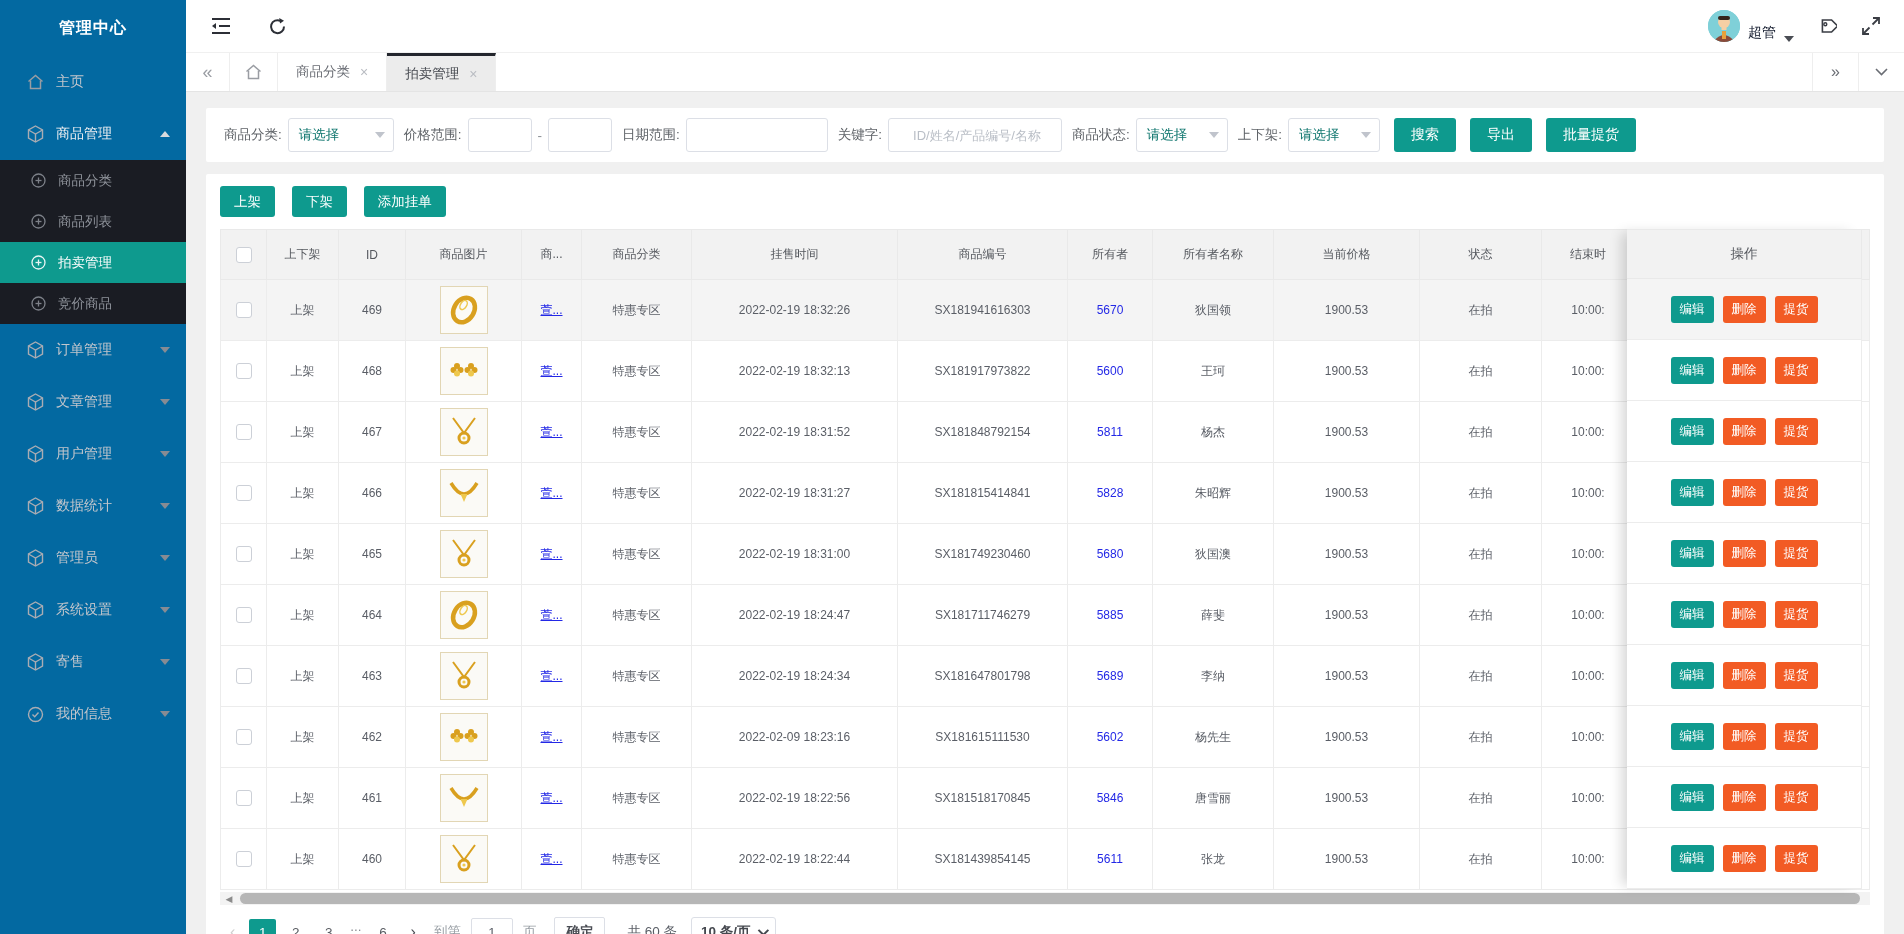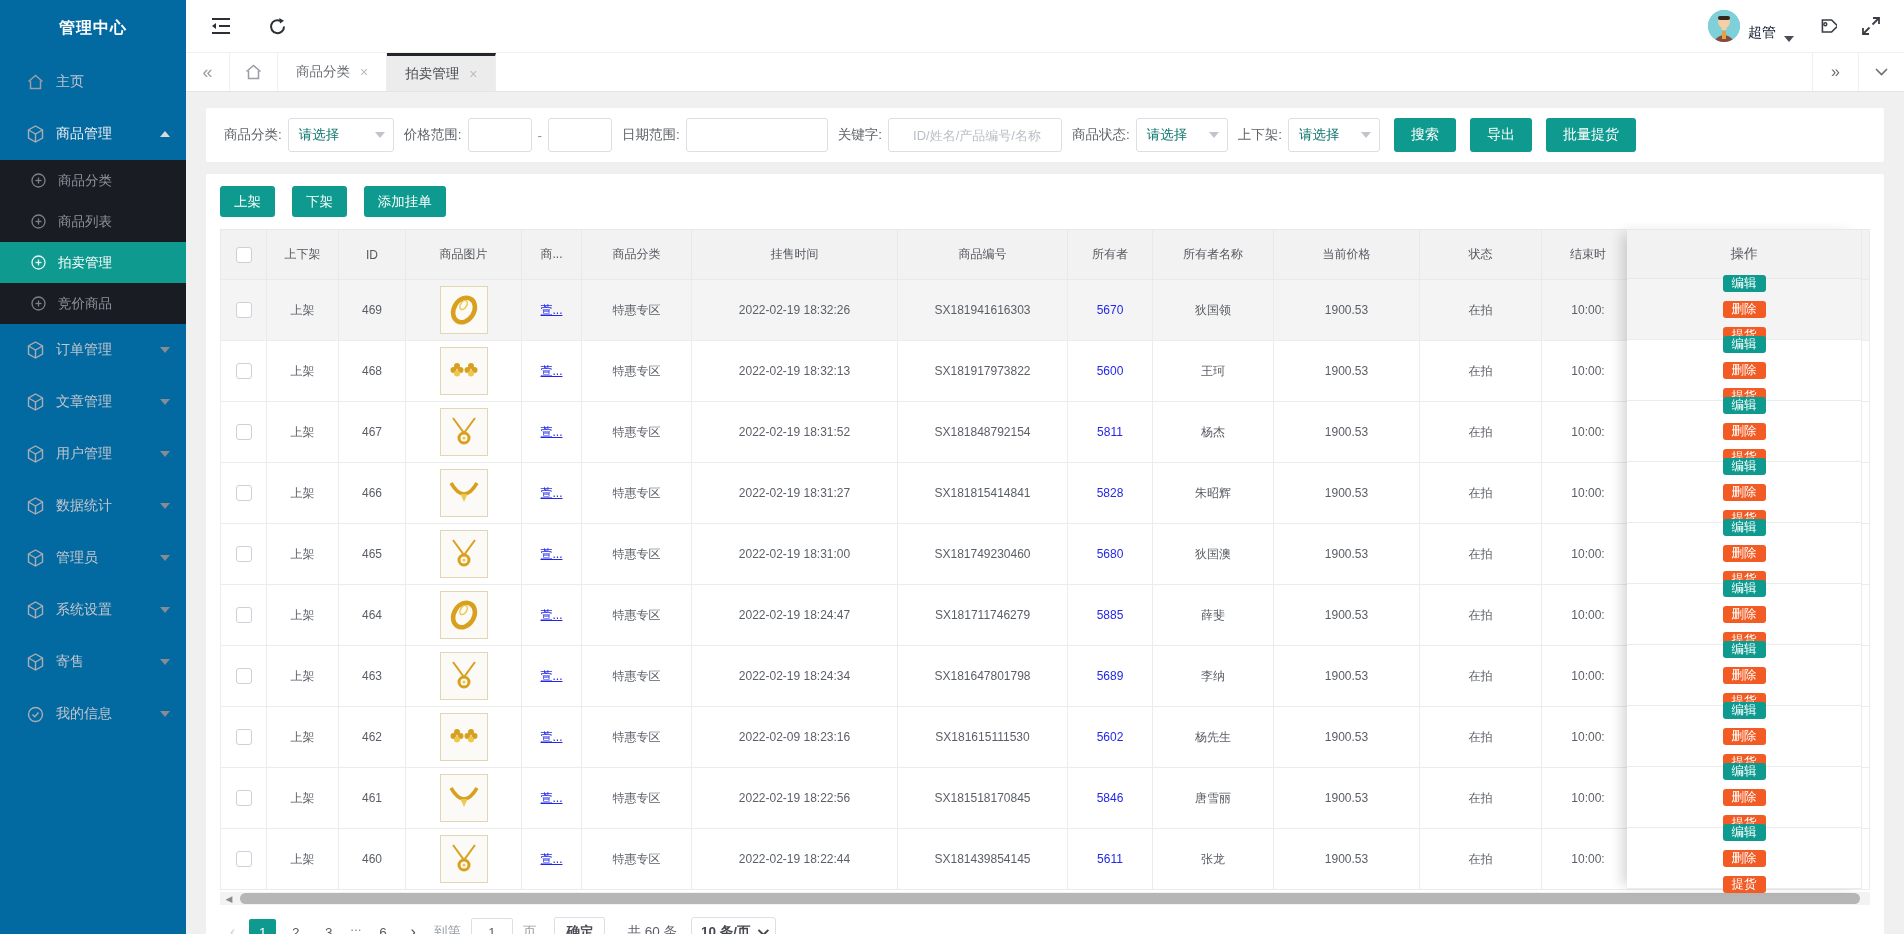--- a/index.html
+++ b/index.html
@@ -65,21 +65,21 @@
   td { height:61px; border:1px solid #ececec; text-align:center; overflow:hidden; white-space:nowrap; }
   tr.hl td { background:#f4f4f4; }
   .col-end { padding-right:235px; }
   .checkbox { display:inline-block; width:16px; height:16px; border:1px solid #ccd0d7; border-radius:3px; background:#fff; vertical-align:middle; cursor:pointer; }
   a.name-link { color:#2328e6; text-decoration:underline; cursor:pointer; }
   a.owner-link { color:#2328e6; text-decoration:none; cursor:pointer; }
   .thumb { display:inline-flex; align-items:center; justify-content:center; width:48px; height:48px; background:#fbfaf6; border:1px solid #e2d6b4; vertical-align:middle; }
 
   .fixed-col { position:absolute; top:0; right:8px; width:235px; background:#fff; box-shadow:-9px 0 12px -4px rgba(0,0,0,0.16); z-index:3; }
   .fc-header { height:50px; background:#f2f2f2; border:1px solid #e9e9e9; border-left:none; display:flex; align-items:center; justify-content:center; color:#55585e; font-size:13.5px; }
-  .fc-row { height:61px; border-bottom:1px solid #ececec; border-right:1px solid #ececec; display:flex; align-items:center; justify-content:center; gap:9px; background:#fff;flex-direction:column; }
+  .fc-row { height:61px; border-bottom:1px solid #ececec; border-right:1px solid #ececec; display:flex; align-items:center; justify-content:center; gap:9px; background:#fff; }
   .fc-row.hl { background:#f4f4f4; }
   .btn-mini { height:27px; border:none; border-radius:3px; color:#fff; font-size:12.5px; padding:0 9px; cursor:pointer; font-family:inherit; }
   .btn-teal { background:#0e9a8e; }
   .btn-orange { background:#f25b24; }
 
   .hscrollbar { height:13px; background:#f3f3f3; position:relative; margin-top:2px; }
   .hs-arrow { position:absolute; left:2px; top:0; width:14px; height:13px; display:flex; align-items:center; justify-content:center; color:#8c8c8c; font-size:9px; cursor:pointer; }
   .hs-thumb { position:absolute; left:20px; top:1px; height:11px; width:calc(100% - 30px); background:#b6b6b6; border-radius:6px; cursor:pointer; }
 
   .pagination { display:flex; align-items:center; margin:12px 0 10px 2px; font-size:13.5px; color:#666; gap:6px; }

